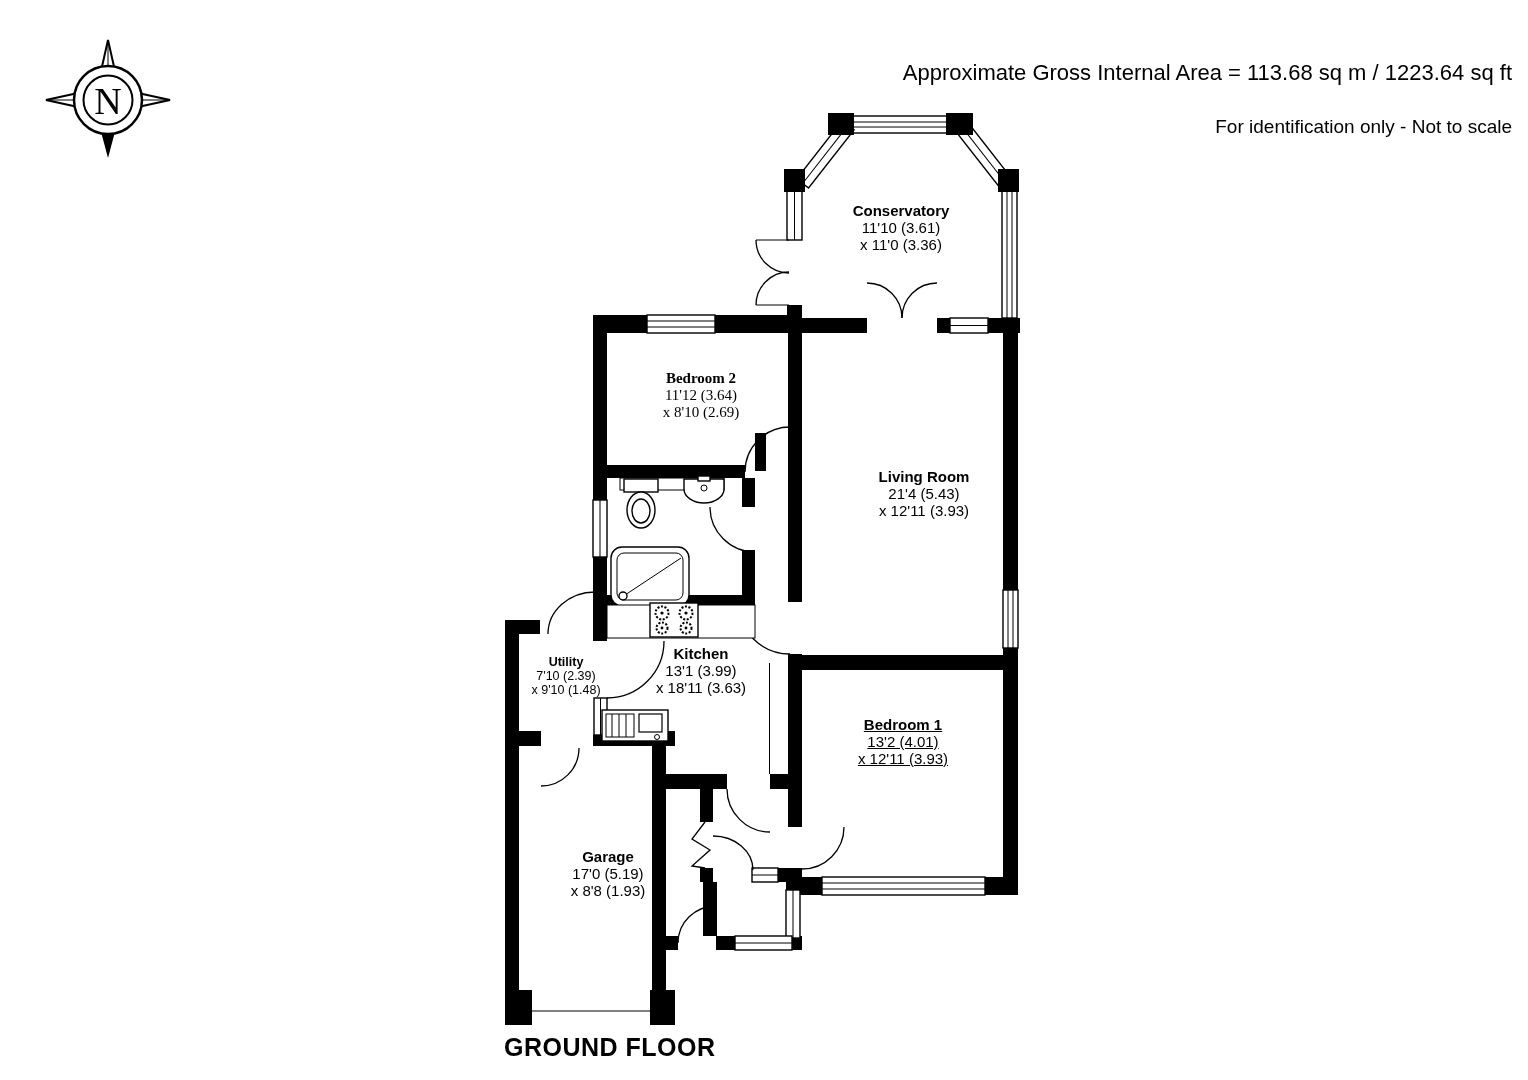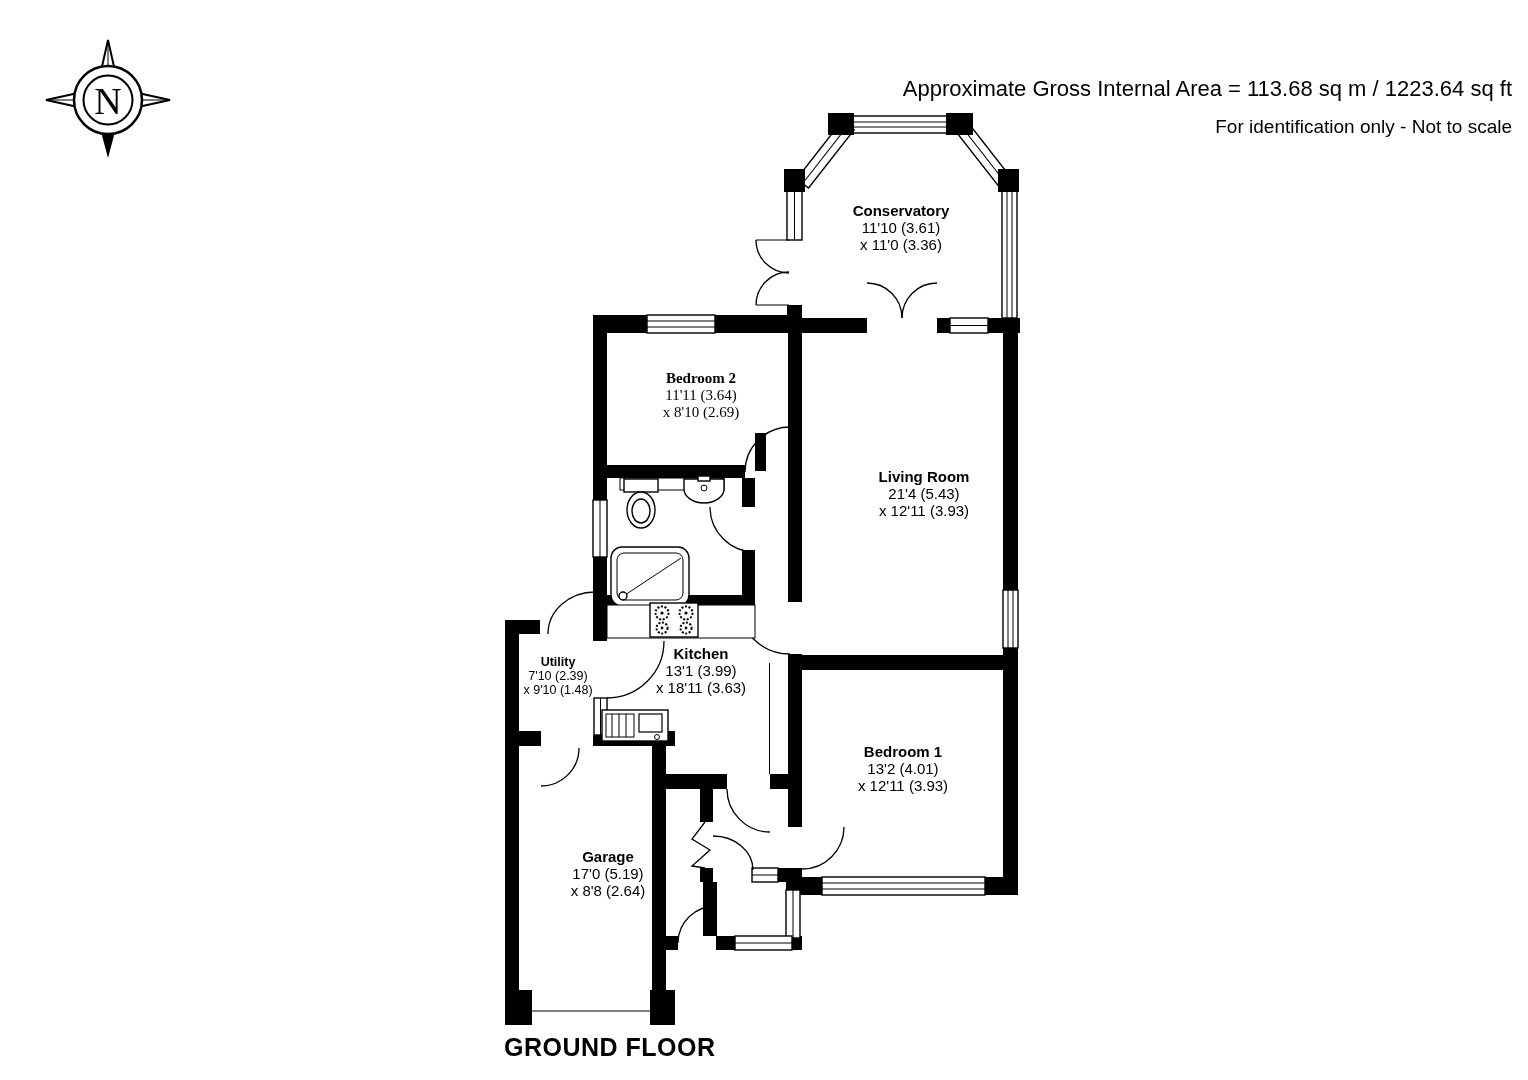--- a/index.html
+++ b/index.html
@@ -1,26 +1,26 @@
 <!DOCTYPE html>
 <html><head>
 <meta charset="utf-8">
 <style>
   html,body{margin:0;padding:0;background:#fff;}
   .canvas{position:relative;width:1528px;height:1080px;background:#fff;overflow:hidden;
           font-family:"Liberation Sans",sans-serif;color:#000;}
   .canvas svg{position:absolute;left:0;top:0;}
   .hdr{position:absolute;right:16px;text-align:right;white-space:nowrap;}
   .hdr-title{top:8px;font-size:34px;font-weight:bold;letter-spacing:.5px;}
-  .hdr-sub{top:76px;font-size:22px;}
+  .hdr-sub{top:60px;font-size:22px;}
   .hdr-note{top:116px;font-size:19px;}
   .room-label{position:absolute;transform:translateX(-50%);text-align:center;
               font-size:15px;line-height:17px;white-space:nowrap;}
   .room-label .rname{font-weight:bold;}
-  .room-label.small{font-size:12.5px;line-height:14px;}
+  .room-label.small{font-size:12.5px;line-height:14px;margin-left:8px;}
   .floor-label{position:absolute;left:504px;top:1033px;font-size:25px;font-weight:bold;letter-spacing:.5px;}
   .w{fill:#000;}
   .win{fill:#fff;stroke:#000;stroke-width:1.4;}
   .wline{stroke:#000;stroke-width:1;fill:none;}
   .arc{stroke:#000;stroke-width:1.3;fill:none;}
   .fix{fill:#fff;stroke:#000;stroke-width:1.4;}
   .thin{stroke:#000;stroke-width:1;fill:none;}
 </style>
 </head>
 <body>
@@ -255,43 +255,43 @@
   <div class="hdr hdr-sub">Approximate Gross Internal Area =  113.68 sq m / 1223.64 sq ft</div>
   <div class="hdr hdr-note">For identification only - Not to scale</div>
 
   <div class="room-label" style="left:901px;top:202px;">
     <div class="rname">Conservatory</div>
     <div>11'10 (3.61)</div>
     <div>x 11'0 (3.36)</div>
   </div>
   <div class="room-label" style="left:701px;top:370px;font-family:Liberation Serif, serif;">
     <div class="rname">Bedroom 2</div>
-    <div>11'11 (3.64)</div>
+    <div>11'12 (3.64)</div>
     <div>x 8'10 (2.69)</div>
   </div>
   <div class="room-label" style="left:903px;top:468px;margin-left:21px;">
     <div class="rname">Living Room</div>
     <div>21'4 (5.43)</div>
     <div>x 12'11 (3.93)</div>
   </div>
   <div class="room-label" style="left:701px;top:645px;">
     <div class="rname">Kitchen</div>
     <div>13'1 (3.99)</div>
     <div>x 18'11 (3.63)</div>
   </div>
   <div class="room-label small" style="left:558px;top:655px;">
     <div class="rname">Utility</div>
     <div>7'10 (2.39)</div>
     <div>x 9'10 (1.48)</div>
   </div>
-  <div class="room-label" style="left:903px;top:743px;">
+  <div class="room-label" style="left:903px;top:716px;text-decoration:underline;">
     <div class="rname">Bedroom 1</div>
     <div>13'2 (4.01)</div>
     <div>x 12'11 (3.93)</div>
   </div>
   <div class="room-label" style="left:608px;top:848px;">
     <div class="rname">Garage</div>
     <div>17'0 (5.19)</div>
-    <div>x 8'8 (2.64)</div>
+    <div>x 8'8 (1.93)</div>
   </div>
 
   <div class="floor-label">GROUND FLOOR</div>
 </div>
 
 </body></html>

